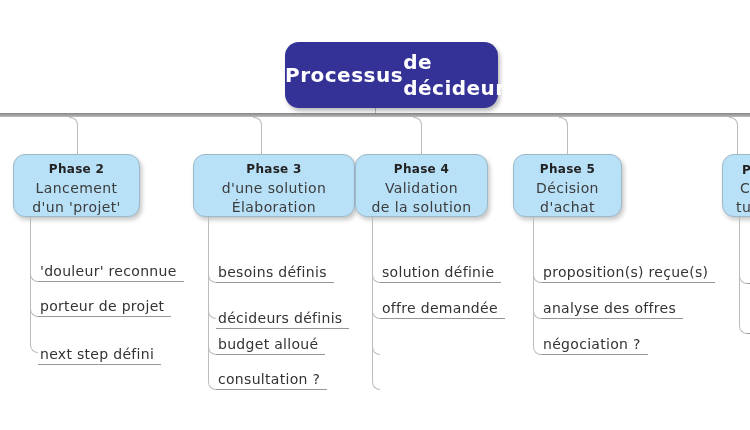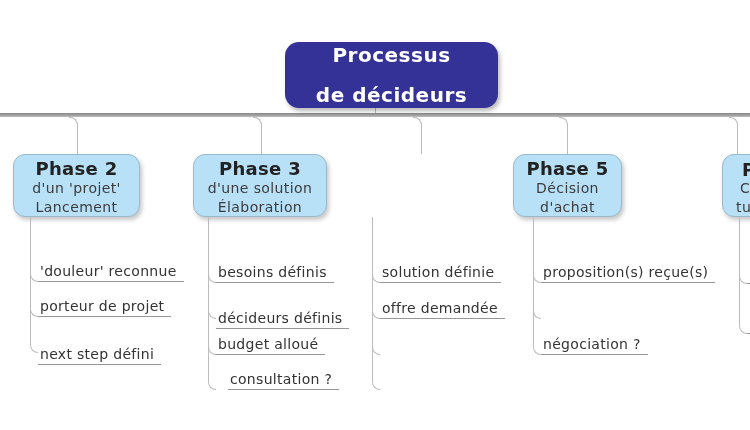--- a/index.html
+++ b/index.html
@@ -28,31 +28,31 @@
   }
   .arc-child{
     position:absolute;width:8px;height:8px;
     border-left:1px solid var(--connector);border-bottom:1px solid var(--connector);
     border-bottom-left-radius:8px;
   }
   .root-node{
     position:absolute;left:285px;top:42px;width:213px;height:66px;
     background:var(--root-fill);color:var(--root-text);
     border-radius:14px;box-shadow:2px 3px 4px rgba(0,0,0,.28);
-    display:flex;flex-direction:column;align-items:center;justify-content:space-between;
+    display:flex;align-items:center;justify-content:flex-start;
     font-weight:bold;font-size:20px;line-height:26px;letter-spacing:.5px;
     cursor:pointer;
   }
   .phase{
     position:absolute;top:154px;height:63px;
     background:var(--phase-fill);border:1px solid var(--phase-border);
     border-radius:12px;box-shadow:2px 3px 4px rgba(0,0,0,.22);
     text-align:center;padding-top:4px;cursor:pointer;
   }
-  .phase .ptitle{display:block;font-weight:bold;font-size:18px;line-height:20px;color:var(--phase-title);letter-spacing:.3px;}
+  .phase .ptitle{display:block;font-weight:bold;font-size:12px;line-height:20px;color:var(--phase-title);letter-spacing:.3px;}
   .phase .psub{display:block;font-size:14px;line-height:19px;color:var(--phase-subtitle);letter-spacing:.4px;}
   .phase .frag{position:absolute;white-space:nowrap;}
   .child{
     position:absolute;height:22px;display:flex;align-items:flex-end;
     padding:0 7px 2px 2px;border-bottom:1.5px solid var(--underline);
     font-size:14px;letter-spacing:.3px;color:var(--child-text);
     white-space:nowrap;cursor:pointer;
   }
   .stub{position:absolute;height:22px;width:30px;border-bottom:1.5px solid var(--underline);}
 </style>
@@ -75,27 +75,32 @@
   <div class="vline" style="left:261px;top:124px;height:30px"></div>
   <div class="arc-top" style="left:413px;top:117px"></div>
   <div class="vline" style="left:421px;top:124px;height:30px"></div>
   <div class="arc-top" style="left:559px;top:117px"></div>
   <div class="vline" style="left:567px;top:124px;height:30px"></div>
   <div class="arc-top" style="left:729px;top:117px"></div>
   <div class="vline" style="left:737px;top:124px;height:30px"></div>
 
   <div class="phase" style="left:13px;width:127px">
     <span class="ptitle">Phase 2</span>
+    <span class="psub">Lancement</span>
     <span class="psub">d'un 'projet'</span>
-    <span class="psub">Lancement</span>
   </div>
-  <div class="phase" style="left:193px;width:134px">
+  <div class="phase" style="left:193px;width:162px">
     <span class="ptitle">Phase 3</span>
     <span class="psub">d'une solution</span>
     <span class="psub">Élaboration</span>
+  </div>
+  <div class="phase" style="left:355px;width:133px">
+    <span class="ptitle">Phase 4</span>
+    <span class="psub">Validation</span>
+    <span class="psub">de la solution</span>
   </div>
   <div class="phase" style="left:513px;width:109px">
     <span class="ptitle">Phase 5</span>
     <span class="psub">Décision</span>
     <span class="psub">d'achat</span>
   </div>
 
   <div class="phase" style="left:722px;width:130px">
     <span class="frag ptitle" style="left:19px;top:5px">P</span>
     <span class="frag psub" style="left:17px;top:24px">C</span>
@@ -115,32 +120,33 @@
   <div class="arc-child" style="left:30px;top:345px"></div>
   <div class="child" style="left:38px;top:343px">next step défini</div>
 
   <div class="arc-child" style="left:208px;top:275px"></div>
   <div class="child" style="left:216px;top:261px">besoins définis</div>
   <div class="arc-child" style="left:208px;top:311px"></div>
   <div class="child" style="left:216px;top:307px">décideurs définis</div>
   <div class="arc-child" style="left:208px;top:347px"></div>
   <div class="child" style="left:216px;top:333px">budget alloué</div>
   <div class="arc-child" style="left:208px;top:382px"></div>
-  <div class="child" style="left:228px;top:368px">consultation ?</div>
+  <div class="child" style="left:216px;top:368px">consultation ?</div>
 
   <div class="arc-child" style="left:372px;top:275px"></div>
   <div class="child" style="left:380px;top:261px">solution définie</div>
   <div class="arc-child" style="left:372px;top:311px"></div>
   <div class="child" style="left:380px;top:297px">offre demandée</div>
   <div class="arc-child" style="left:372px;top:347px"></div>
   <div class="arc-child" style="left:372px;top:382px"></div>
 
   <div class="arc-child" style="left:533px;top:275px"></div>
   <div class="child" style="left:541px;top:261px">proposition(s) reçue(s)</div>
   <div class="arc-child" style="left:533px;top:311px"></div>
+  <div class="child" style="left:541px;top:297px">analyse des offres</div>
   <div class="arc-child" style="left:533px;top:347px"></div>
   <div class="child" style="left:541px;top:333px">négociation ?</div>
 
   <div class="arc-child" style="left:739px;top:276px"></div>
   <div class="stub" style="left:747px;top:262px"></div>
   <div class="arc-child" style="left:739px;top:326px"></div>
   <div class="stub" style="left:747px;top:312px"></div>
 
 </div>
 

